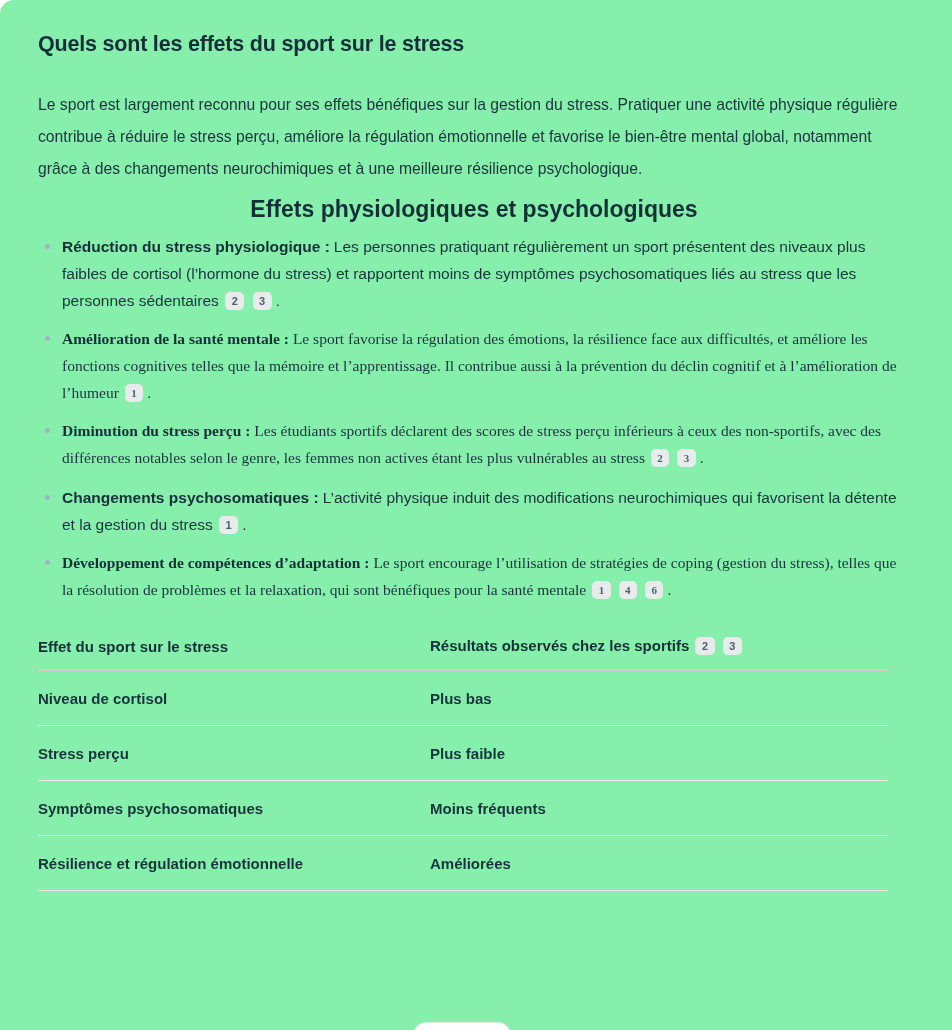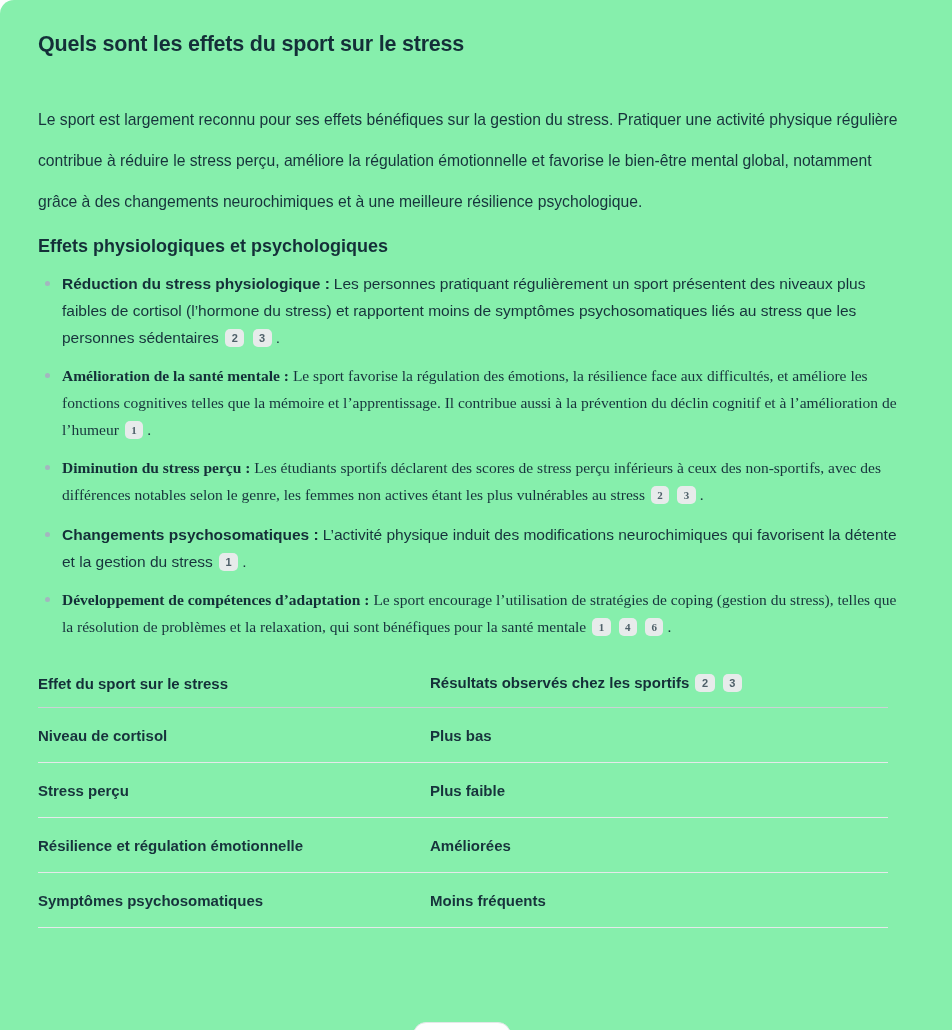--- a/index.html
+++ b/index.html
@@ -18,31 +18,32 @@
     border-top-left-radius: 14px;
   }
   h1.page-title {
     font-size: 21.5px;
     line-height: 26px;
     font-weight: 700;
     letter-spacing: -0.2px;
     color: #142f38;
   }
   p.intro {
-    margin-top: 42px;
+    margin-top: 32px;
     font-size: 15.7px;
-    line-height: 41px;
+    line-height: 32px;
     max-width: 860px;
   }
   h2.section-heading {
     margin-top: 13px;
-    font-size: 18px;
+    font-size: 23px;
     line-height: 22px;
     font-weight: 700;
     color: #142f38;
+    text-align: center;
   }
   h2.second { margin-top: 26px; }
   ul.bullets {
     list-style: none;
     margin-top: 13px;
   }
   ul.bullets li {
     position: relative;
     padding-left: 24px;
     font-size: 15.5px;
@@ -169,25 +170,25 @@
     <tbody>
       <tr>
         <td>Niveau de cortisol</td>
         <td>Plus bas</td>
       </tr>
       <tr>
         <td>Stress perçu</td>
         <td>Plus faible</td>
       </tr>
       <tr>
+        <td>Symptômes psychosomatiques</td>
+        <td>Moins fréquents</td>
+      </tr>
+      <tr>
         <td>Résilience et régulation émotionnelle</td>
         <td>Améliorées</td>
-      </tr>
-      <tr>
-        <td>Symptômes psychosomatiques</td>
-        <td>Moins fréquents</td>
       </tr>
     </tbody>
   </table>
 
   <div class="partial-pill"></div>
 
 </div>
 
 </body></html>

